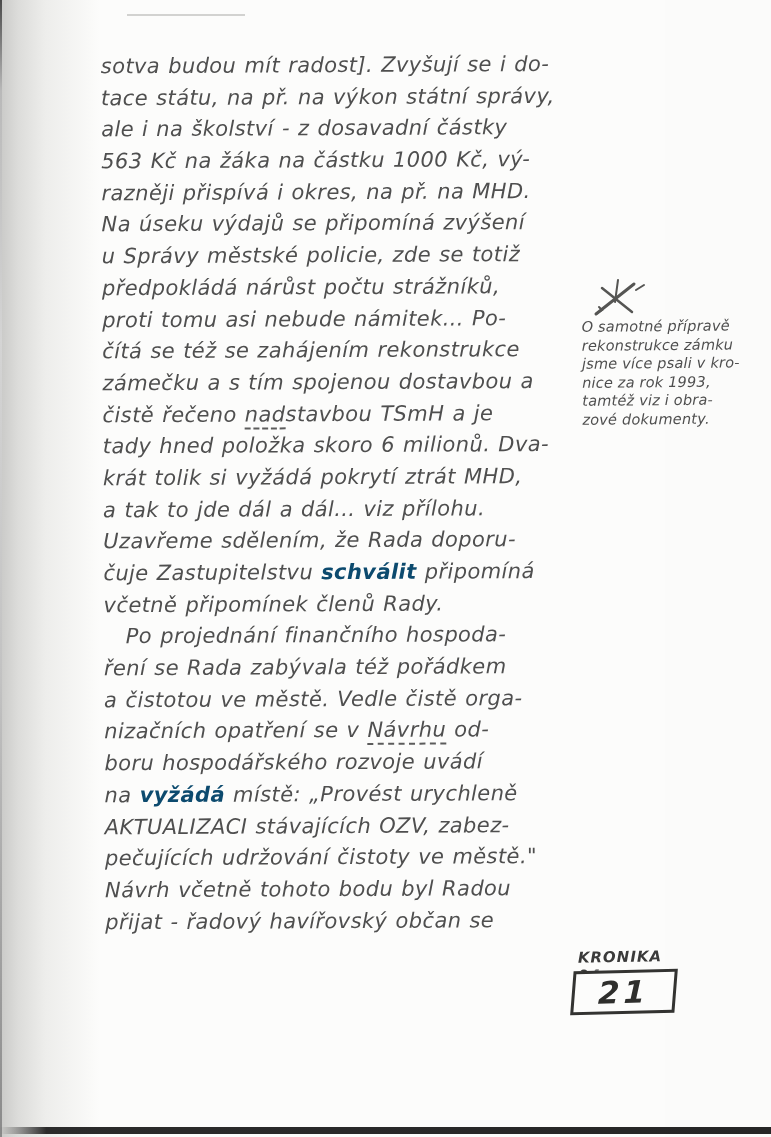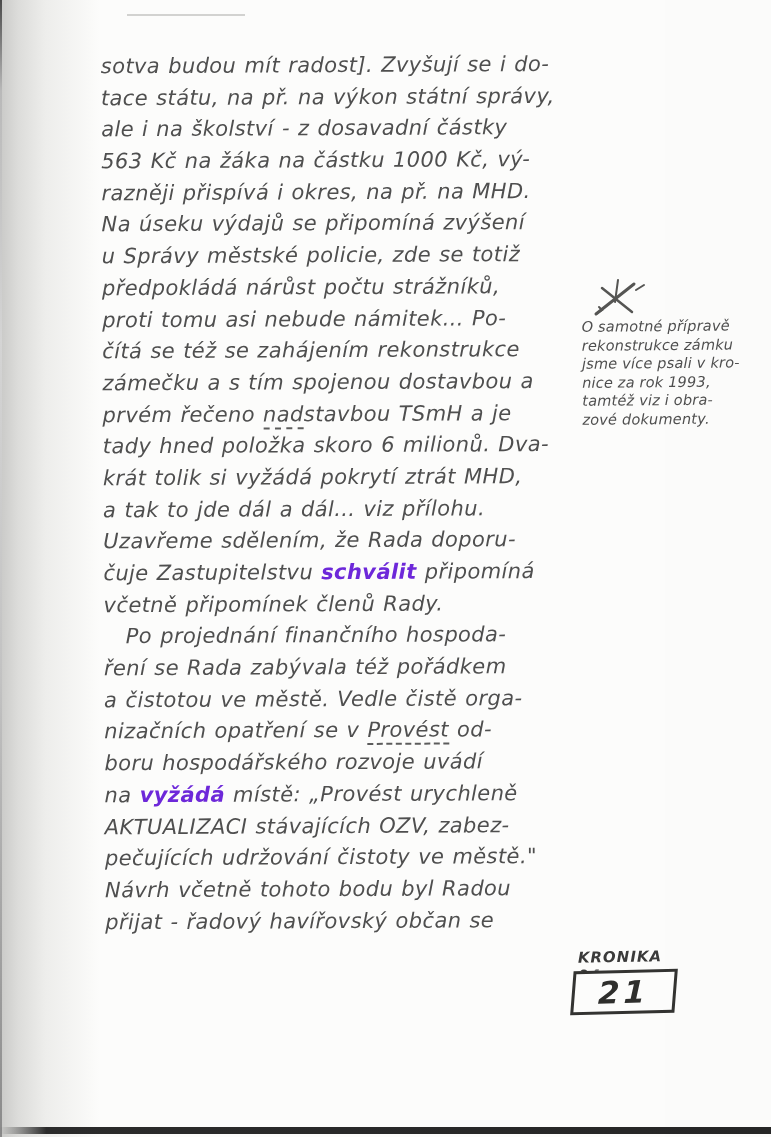--- a/index.html
+++ b/index.html
@@ -65,21 +65,21 @@
     transform: rotate(-0.3deg);
   }
   .main-text .line { height: 31.7px; }
   .main-text .indent { padding-left: 22px; }
   .mark-underline {
     border-bottom: 2px dashed #5c5c5c;
     padding-bottom: 1px;
   }
   .mark-bold {
     font-weight: bold;
-    color: #6d28d9;
+    color: #0c4a6e;
   }
   .margin-note {
     position: absolute;
     left: 582px;
     top: 317px;
     width: 188px;
     font-size: 14.5px;
     line-height: 18.6px;
     letter-spacing: 0.2px;
     white-space: nowrap;
@@ -140,35 +140,35 @@
     <div class="line">ale i na školství - z dosavadní částky</div>
     <div class="line">563 Kč na žáka  na částku 1000 Kč, vý-</div>
     <div class="line">razněji přispívá i okres, na př. na MHD.</div>
     <div class="line">Na úseku výdajů se připomíná zvýšení</div>
     <div class="line">u Správy městské policie, zde se totiž</div>
     <div class="line">předpokládá nárůst počtu strážníků,</div>
     <div class="line">proti tomu asi nebude námitek... Po-</div>
     <div class="line">čítá se též se zahájením rekonstrukce</div>
     <div class="line">zámečku a s tím spojenou dostavbou a</div>
     <div class="line">
-      <span>prvém řečeno </span><span class="mark-underline">nad</span><span>stavbou TSmH a je</span>
+      <span>čistě řečeno </span><span class="mark-underline">nad</span><span>stavbou TSmH a je</span>
     </div>
     <div class="line">tady hned položka skoro 6 milionů. Dva-</div>
     <div class="line">krát tolik si vyžádá pokrytí ztrát MHD,</div>
     <div class="line">a tak to jde dál a dál... viz přílohu.</div>
     <div class="line">Uzavřeme sdělením, že Rada doporu-</div>
     <div class="line">
       <span>čuje Zastupitelstvu </span><span class="mark-bold">schválit</span><span> připomíná</span>
     </div>
     <div class="line">včetně připomínek členů Rady.</div>
     <div class="line indent">Po projednání finančního hospoda-</div>
     <div class="line">ření se Rada zabývala též pořádkem</div>
     <div class="line">a čistotou ve městě. Vedle čistě orga-</div>
     <div class="line">
-      <span>nizačních opatření se v </span><span class="mark-underline">Provést</span><span> od-</span>
+      <span>nizačních opatření se v </span><span class="mark-underline">Návrhu</span><span> od-</span>
     </div>
     <div class="line">boru hospodářského rozvoje uvádí</div>
     <div class="line">
       <span>na </span><span class="mark-bold">vyžádá</span><span> místě: „Provést urychleně</span>
     </div>
     <div class="line">AKTUALIZACI stávajících OZV, zabez-</div>
     <div class="line">pečujících udržování čistoty ve městě."</div>
     <div class="line">Návrh včetně tohoto bodu byl Radou</div>
     <div class="line">přijat - řadový havířovský občan se</div>
   </div>

